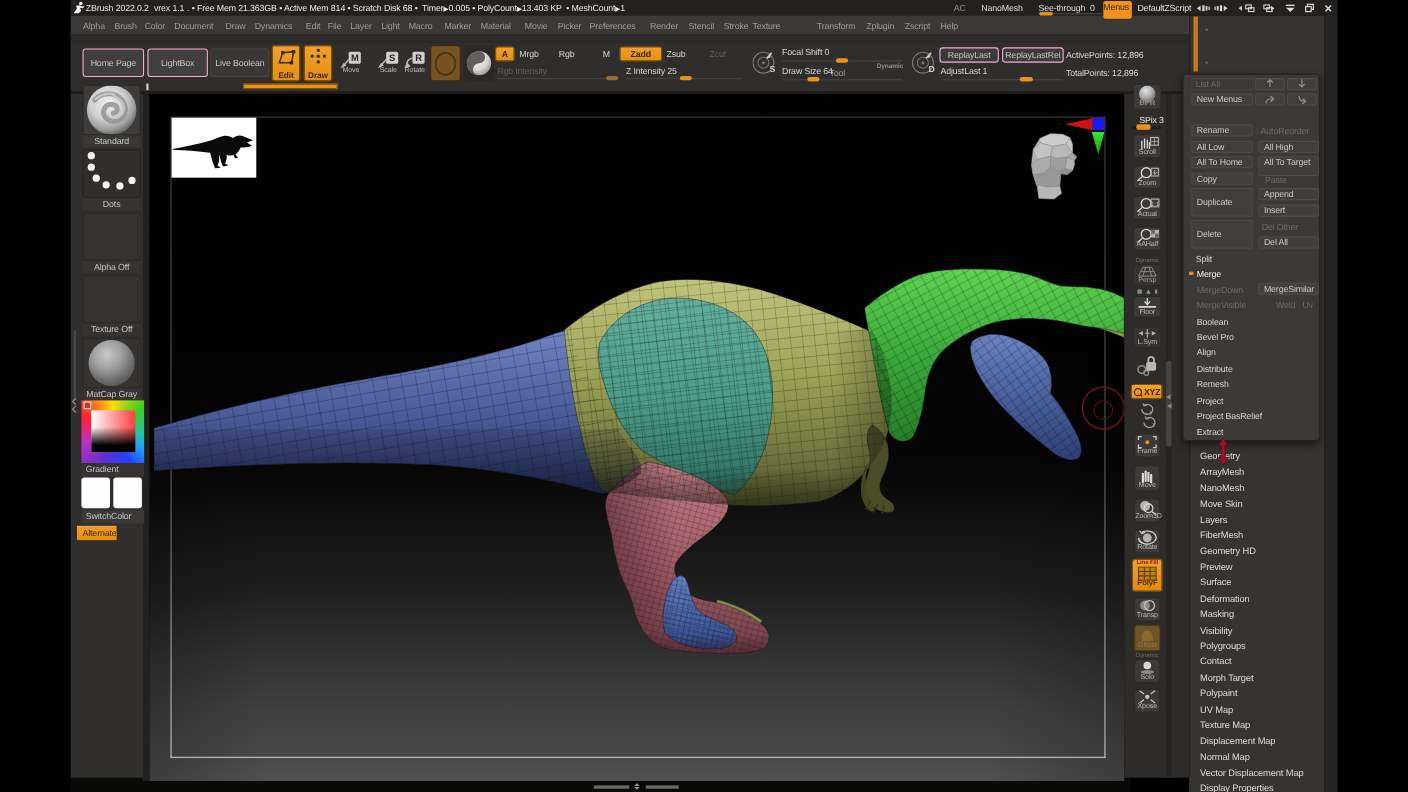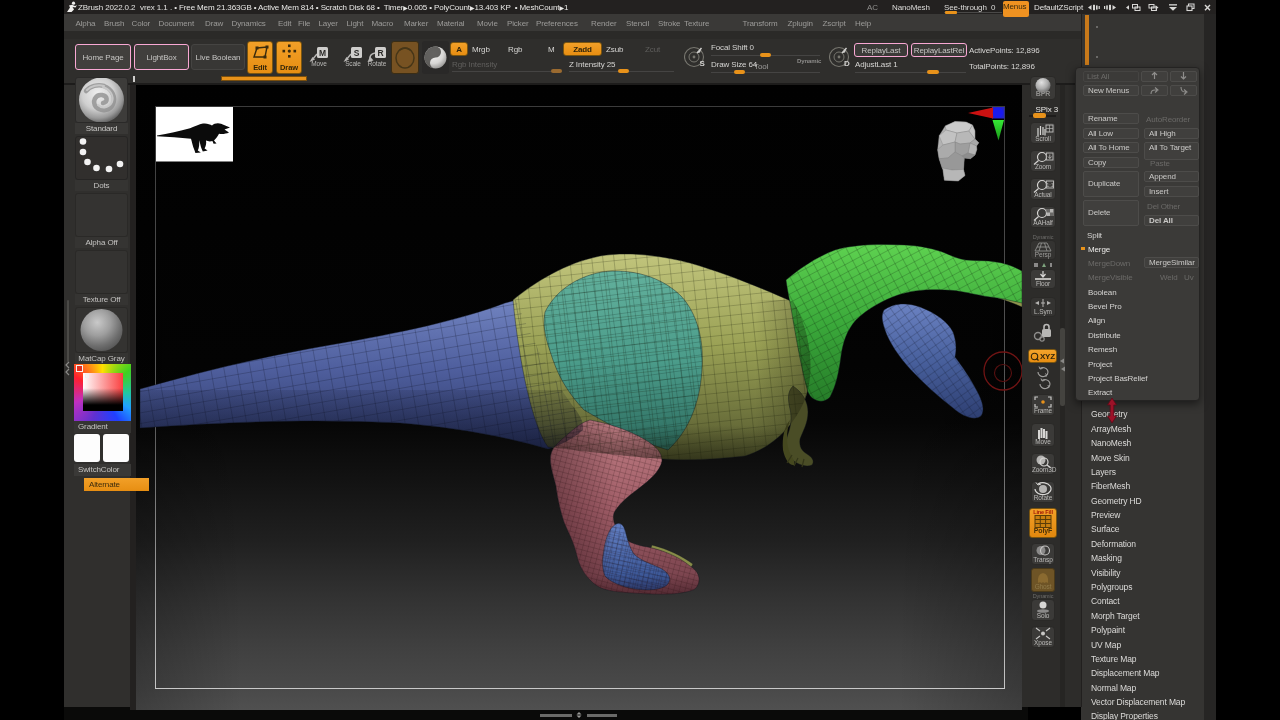--- a/index.html
+++ b/index.html
@@ -287,21 +287,21 @@
   <div class="abs" style="left:83px;top:373px;width:40px;height:38px;background:
      linear-gradient(0deg, rgba(0,0,0,1) 16%, rgba(0,0,0,0) 60%),
      linear-gradient(90deg,#ffffff 0%,#fa4040 100%);"></div>
   <div class="abs" style="left:76px;top:365px;width:7px;height:7px;background:#e03020;border:1.5px solid #f2f2f2;"></div>
   <div class="abs" style="left:85px;top:374px;width:4px;height:4px;background:none;border:1px solid #f0f0f0;"></div>
   <div class="abs" style="left:74px;top:421px;width:57px;height:12px;background:#353432;color:#c4c3c1;font-size:8px;line-height:12px;padding-left:4px;">Gradient</div>
 
   <div class="abs" style="left:74px;top:434px;width:26px;height:28px;background:#fdfdfd;border-radius:3px;"></div>
   <div class="abs" style="left:103px;top:434px;width:26px;height:28px;background:#fdfdfd;border-radius:3px;"></div>
   <div class="abs" style="left:74px;top:464px;width:57px;height:12px;background:#3a3937;color:#c4c3c1;font-size:8px;line-height:12px;padding-left:4px;">SwitchColor</div>
-  <div class="abs" style="left:84px;top:478px;width:65px;height:13px;background:linear-gradient(180deg,#f2a028,#e78e12);color:#3a2b0d;font-size:8px;line-height:13px;padding-left:5px;">Alternate</div>
+  <div class="abs" style="left:70px;top:478px;width:36px;height:13px;background:linear-gradient(180deg,#f2a028,#e78e12);color:#3a2b0d;font-size:8px;line-height:13px;padding-left:5px;">Alternate</div>
   <div class="abs" style="left:67px;top:300px;width:2px;height:62px;background:#4a4946;border-radius:1px;"></div>
 
   <svg class="abs" style="left:64px;top:360px;" width="7" height="16" viewBox="0 0 7 16">
     <path d="M5,2 L2,5 L5,8 M5,9 L2,12 L5,15" stroke="#8a8987" stroke-width="1.2" fill="none"></path>
   </svg>
 </div>
 
 <style>
 .rsb{position:absolute;background:#3b3a38;border:1px solid #2a2927;border-radius:4px;}
 .rsl{position:absolute;width:100%;text-align:center;bottom:1px;font-size:6.5px;color:#bab9b7;font-family:"Liberation Sans",sans-serif;}
@@ -546,21 +546,21 @@
   <div class="pb" style="left:1144px;top:127.5px;width:55px;height:11px;">All High</div>
   <div class="pb" style="left:1083px;top:142px;width:56px;height:11px;">All To Home</div>
   <div class="pb" style="left:1144px;top:142px;width:55px;height:18px;">All To Target</div>
   <div class="pb" style="left:1083px;top:156.5px;width:56px;height:11px;">Copy</div>
   <div class="pbd" style="left:1150px;top:158.5px;">Paste</div>
   <div class="pb" style="left:1083px;top:171px;width:56px;height:25.5px;line-height:23px;">Duplicate</div>
   <div class="pb" style="left:1144px;top:171px;width:55px;height:11px;">Append</div>
   <div class="pb" style="left:1144px;top:185.5px;width:55px;height:11px;">Insert</div>
   <div class="pb" style="left:1083px;top:200px;width:56px;height:25.5px;line-height:23px;">Delete</div>
   <div class="pbd" style="left:1147px;top:202px;">Del Other</div>
-  <div class="pb" style="left:1144px;top:214.5px;width:55px;height:11px;font-weight:bold;">Del All</div>
+  <div class="pb" style="left:1144px;top:214.5px;width:55px;height:11px;">Del All</div>
   <div class="pt" style="left:1087px;top:230.5px;">Split</div>
   <div class="abs" style="left:1081px;top:247px;width:4px;height:3px;background:#e8921a;"></div>
   <div class="pt" style="left:1088px;top:244.5px;color:#eceBe9;">Merge</div>
   <div class="pbd" style="left:1088px;top:258.5px;">MergeDown</div>
   <div class="pb" style="left:1144px;top:256.5px;width:55px;height:11px;">MergeSimilar</div>
   <div class="pbd" style="left:1088px;top:273px;">MergeVisible</div>
   <div class="pbd" style="left:1160px;top:273px;">Weld</div>
   <div class="pbd" style="left:1184px;top:273px;">Uv</div>
   <div class="pt" style="left:1088px;top:287.5px;">Boolean</div>
   <div class="pt" style="left:1088px;top:301.5px;">Bevel Pro</div>

